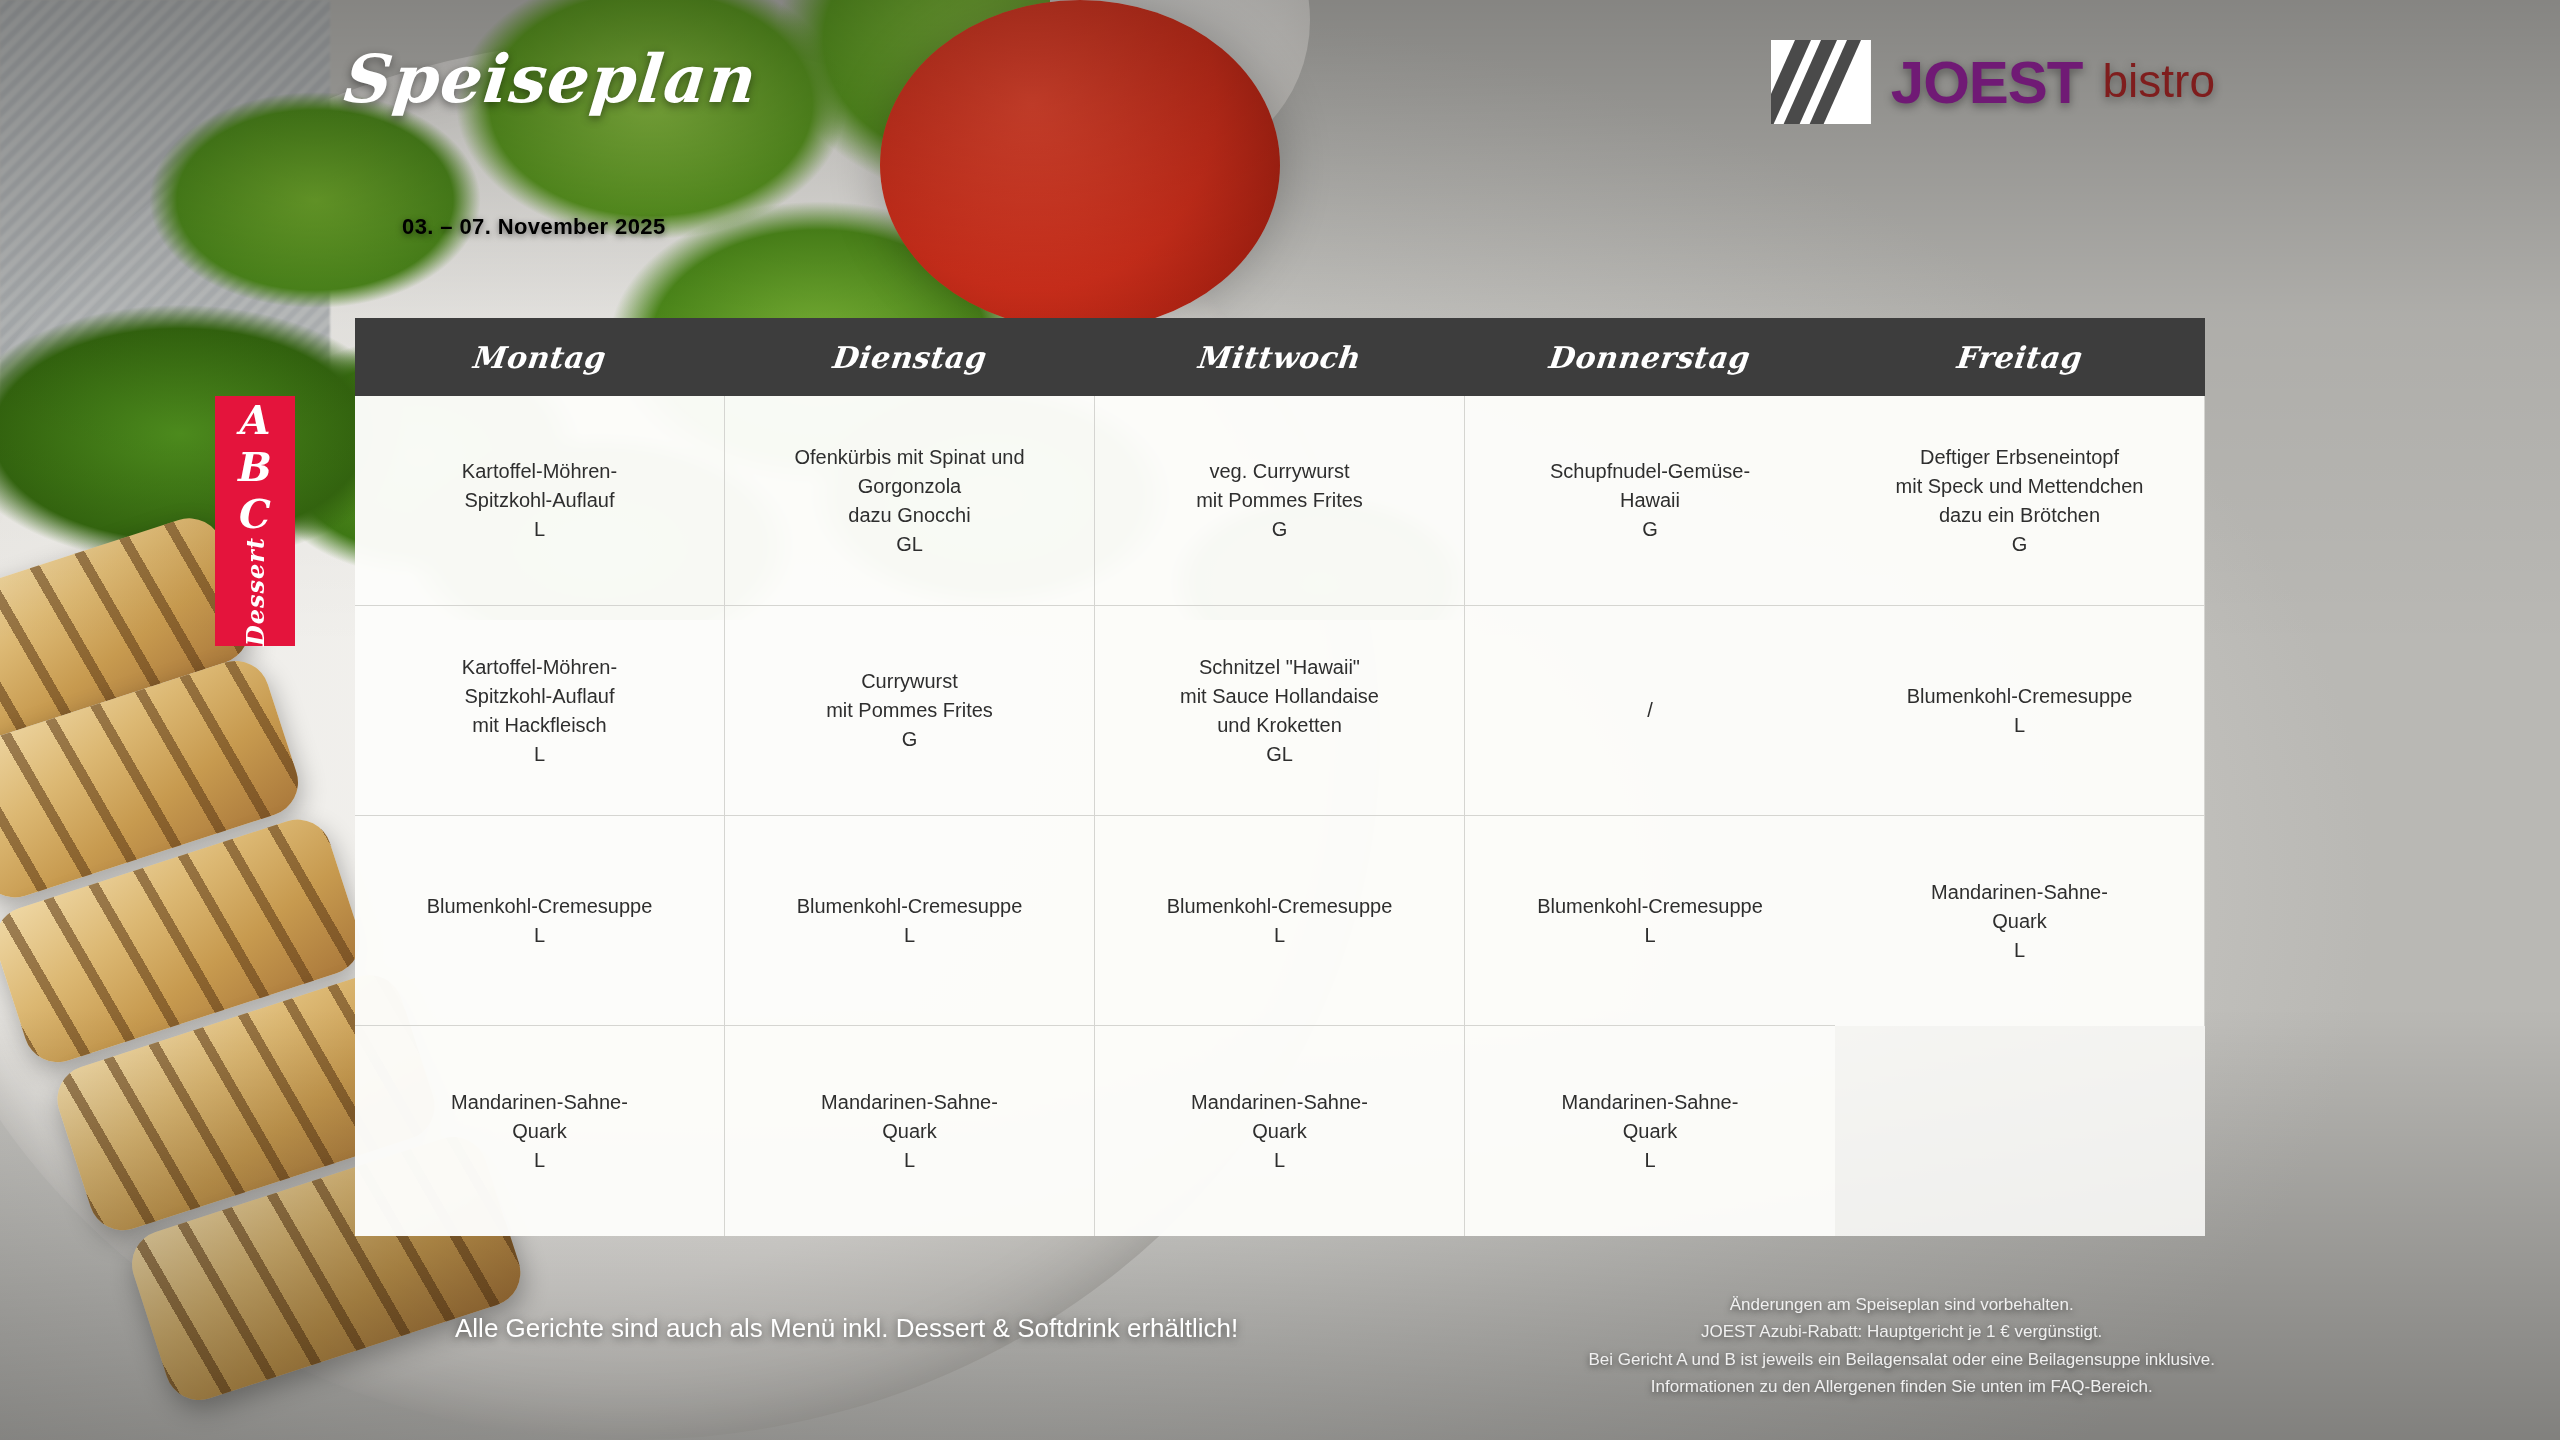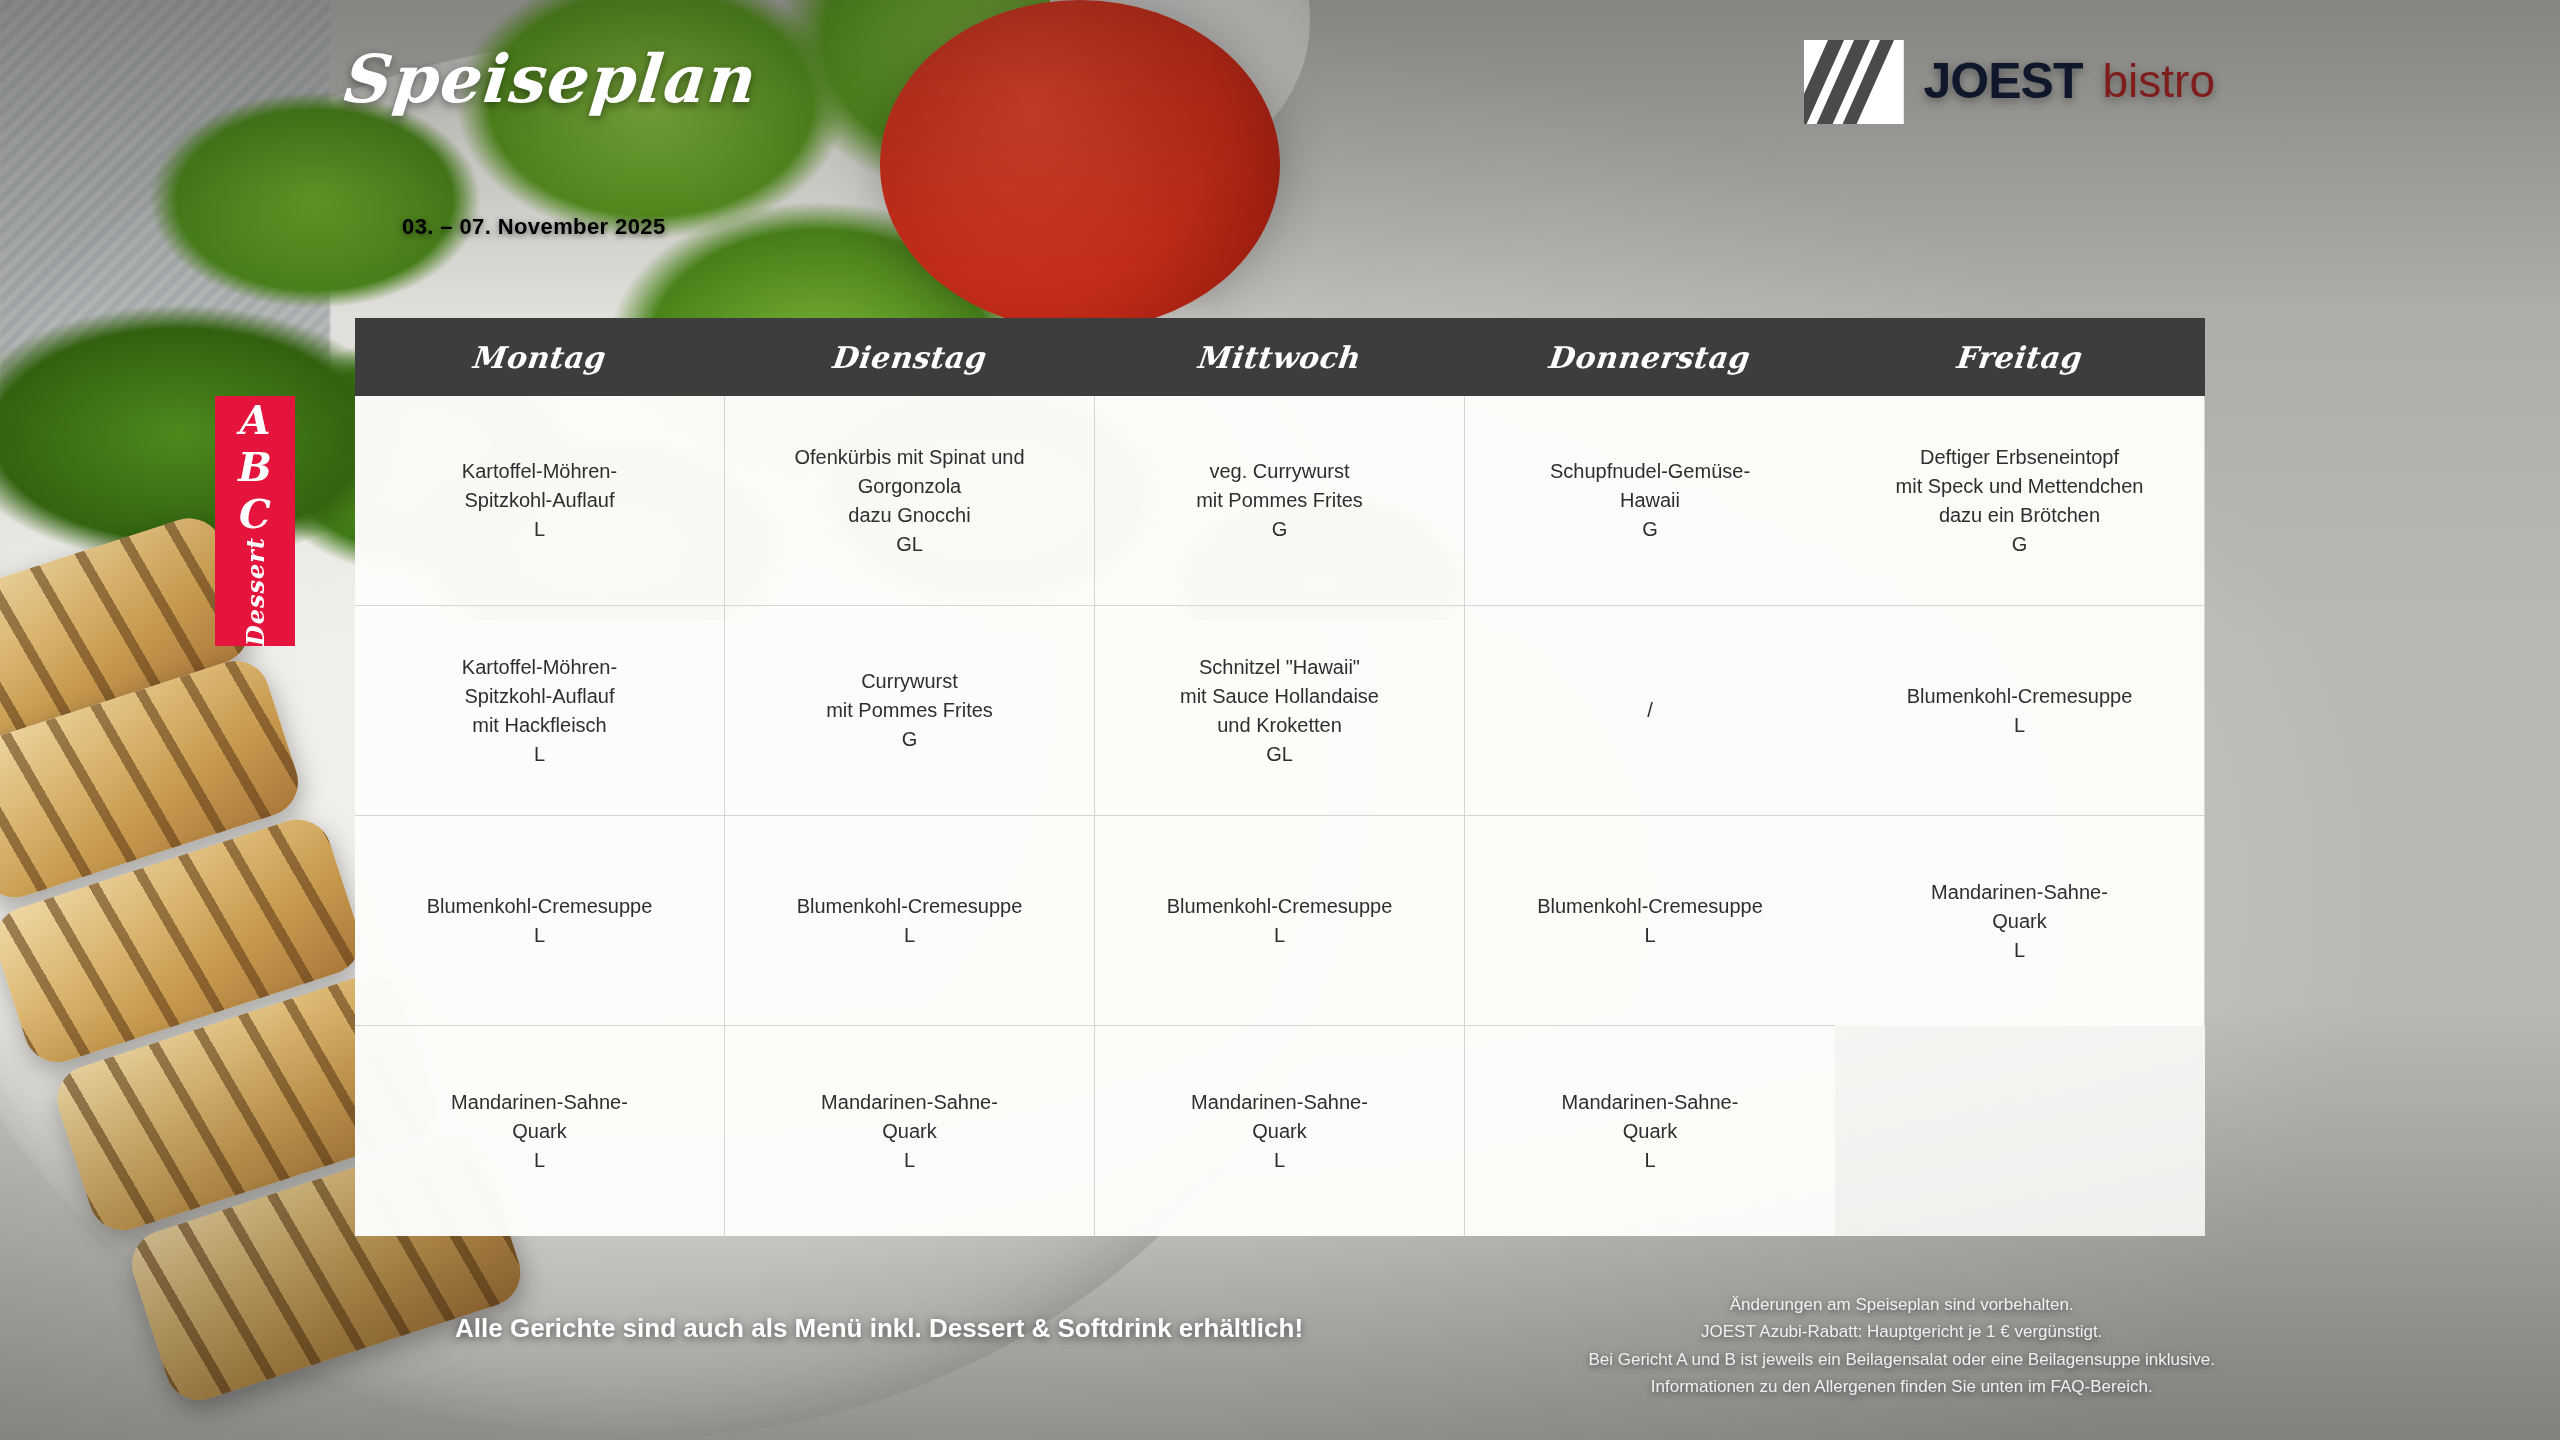--- a/index.html
+++ b/index.html
@@ -136,23 +136,23 @@
   }
   .brand-mark .s1 { left: 4px;  top: -10px; width: 16px; height: 110px; }
   .brand-mark .s2 { left: 30px; top: -10px; width: 16px; height: 110px; }
   .brand-mark .s3 { left: 56px; top: -10px; width: 16px; height: 110px; }
   .brand-mark .cut {
     position: absolute; right: -8px; top: -20px;
     width: 72px; height: 130px; background: #ffffff;
     transform: skewX(-24deg) translateX(34px);
   }
   .brand-name {
-    font-size: 50px;
+    font-size: 60px;
     font-weight: 800;
-    color: #0f172a;
+    color: #701a75;
     letter-spacing: -1px;
     line-height: .95;
     text-shadow: 0 3px 10px rgba(0,0,0,.4);
   }
   .brand-sub {
     font-size: 46px;
     font-weight: 400;
     color: #7f1d1d;
     letter-spacing: 0px;
     line-height: .95;
@@ -231,21 +231,21 @@
     writing-mode: vertical-rl;
     transform: rotate(180deg);
     letter-spacing: 1px;
   }
 
   
   .footer-note {
     position: absolute;
     left: 455px; bottom: 96px;
     font-size: 26px;
-    font-weight: 700;
+    font-weight: 400;
     color: #ffffff;
     text-shadow: 0 2px 8px rgba(0,0,0,.55);
   }
   .footer-legal {
     position: absolute;
     right: 345px; bottom: 40px;
     text-align: center;
     font-size: 17px;
     line-height: 1.6;
     color: #f0f0f0;

